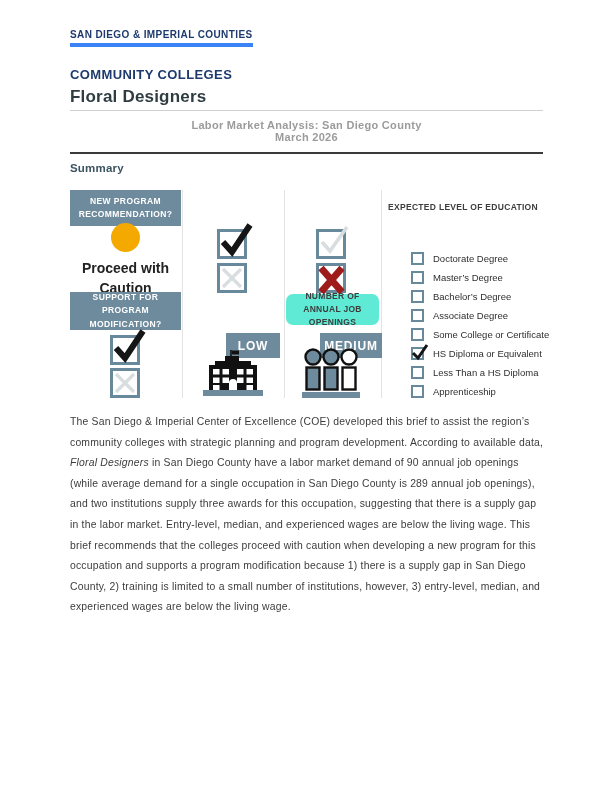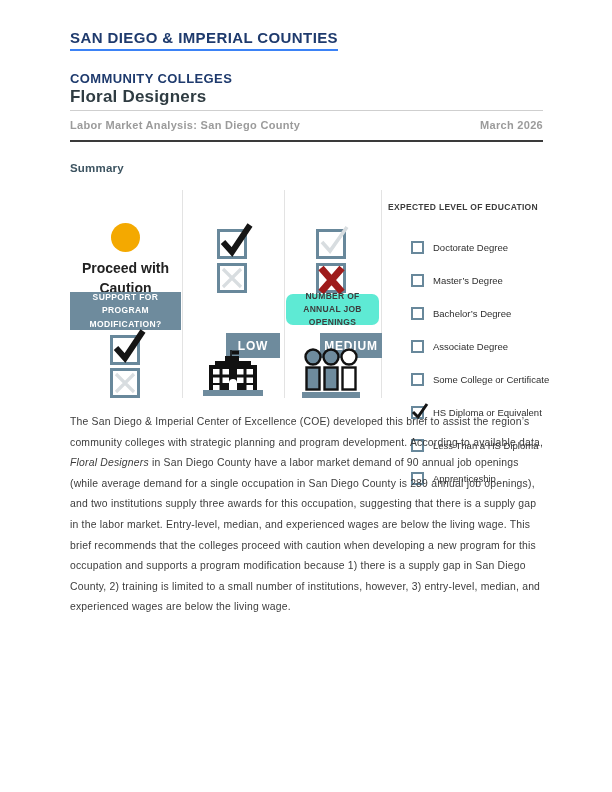--- a/index.html
+++ b/index.html
@@ -2,29 +2,29 @@
 <html><head>
 <meta charset="utf-8">
 <style>
   * { margin:0; padding:0; box-sizing:border-box; }
   html,body { background:#ffffff; }
   body { font-family:"Liberation Sans", sans-serif; }
   .page { position:relative; width:612px; height:792px; background:#fff; overflow:hidden; }
 
   
   .logo { position:absolute; left:70px; top:29px; display:inline-block; }
-  .logo-line1 { font-size:15px; font-weight:bold; letter-spacing:.4px; color:#1E3A6D;
-                padding-bottom:3px; border-bottom:2px solid #3b82f6; }
+  .logo-line1 { font-size:10px; font-weight:bold; letter-spacing:.4px; color:#1E3A6D;
+                padding-bottom:3px; border-bottom:4px solid #3b82f6; }
   .logo-line2 { font-size:13px; font-weight:bold; letter-spacing:.4px; color:#1E3A6D; padding-top:20px; }
 
   
   .title { position:absolute; left:70px; top:87px; font-size:17px; font-weight:bold; color:#2F3C42; letter-spacing:.2px; }
   .sub-block { position:absolute; left:70px; top:110px; width:473px; }
   .rule-thin { border:none; border-top:1px solid #CFCFCF; }
-  .sub-row { display:flex; justify-content:space-between; align-items:center; padding:8px 0 9px 0; }
+  .sub-row { display:flex; justify-content:space-between; align-items:center; padding:8px 0 9px 0;flex-direction:column; }
   .sub-left, .sub-right { font-size:11px; font-weight:bold; color:#9B9B9B; letter-spacing:.3px; }
   .rule-thick { border:none; border-top:2px solid #3A3A3A; }
 
   .section-heading { position:absolute; left:70px; top:162px; font-size:11.5px; font-weight:bold; color:#3C5360; letter-spacing:.2px; }
 
   
   .panel { position:absolute; left:70px; top:190px; width:473px; height:210px; }
   .vdiv { position:absolute; top:0; width:1px; height:208px; background:#E3E3E3; }
   .hdr-slate { position:absolute; background:#6E8B9D; color:#fff; font-size:8.5px; font-weight:bold;
                letter-spacing:.4px; display:flex; align-items:center; justify-content:center;
@@ -39,21 +39,21 @@
 
   .bigbox { position:absolute; width:30px; height:30px; border:3.5px solid #68889B; background:#fff; }
   .bigbox svg { position:absolute; overflow:visible; }
 
   .badge { position:absolute; height:25px; background:#6E8B9D; color:#fff; font-size:12px; font-weight:bold;
            letter-spacing:.8px; display:flex; align-items:center; justify-content:center;margin-left:20px; }
 
   .icon-abs { position:absolute; }
 
   
-  .edu-list { position:absolute; left:341px; top:51px; display:flex; flex-direction:column; gap:20px; }
+  .edu-list { position:absolute; left:341px; top:62px; display:flex; flex-direction:column; gap:6px; }
   .edu-item { display:flex; align-items:center; height:13px; }
   .edu-box { position:relative; width:13px; height:13px; border:2.5px solid #68889B; background:#fff; flex:0 0 13px; }
   .edu-box svg { position:absolute; overflow:visible; left:-2px; top:-6px; }
   .edu-label { margin-left:9px; font-size:9.5px; color:#2E2E2E; white-space:nowrap; }
 
   
   .body-text { position:absolute; left:70px; top:412px; width:476px; font-size:10.4px; color:#3C3C3C;
                line-height:20.6px; letter-spacing:.2px; }
   .body-text .it { font-style:italic; }
 </style>
@@ -78,20 +78,21 @@
     <hr class="rule-thick">
   </div>
 
   <div class="section-heading">Summary</div>
 
   <div class="panel">
     <div class="vdiv" style="left:112px"></div>
     <div class="vdiv" style="left:214px"></div>
     <div class="vdiv" style="left:311px"></div>
 
+    <div class="hdr-slate" style="left:0; top:0; width:111px; height:36px;">NEW PROGRAM RECOMMENDATION?</div>
     <div class="hdr-plain" style="left:313px; top:0; width:160px; height:36px;">EXPECTED LEVEL OF EDUCATION</div>
 
     <div class="indicator-circle"></div>
     <div class="recommendation">Proceed with Caution</div>
 
     <div class="bigbox" style="left:147px; top:39px;">
       <svg width="38" height="38" viewBox="0 0 38 38" style="left:-4px; top:-12px;">
         <path d="M7 22 L16 32 L34 5" fill="none" stroke="#151515" stroke-width="6"></path>
       </svg>
     </div>

